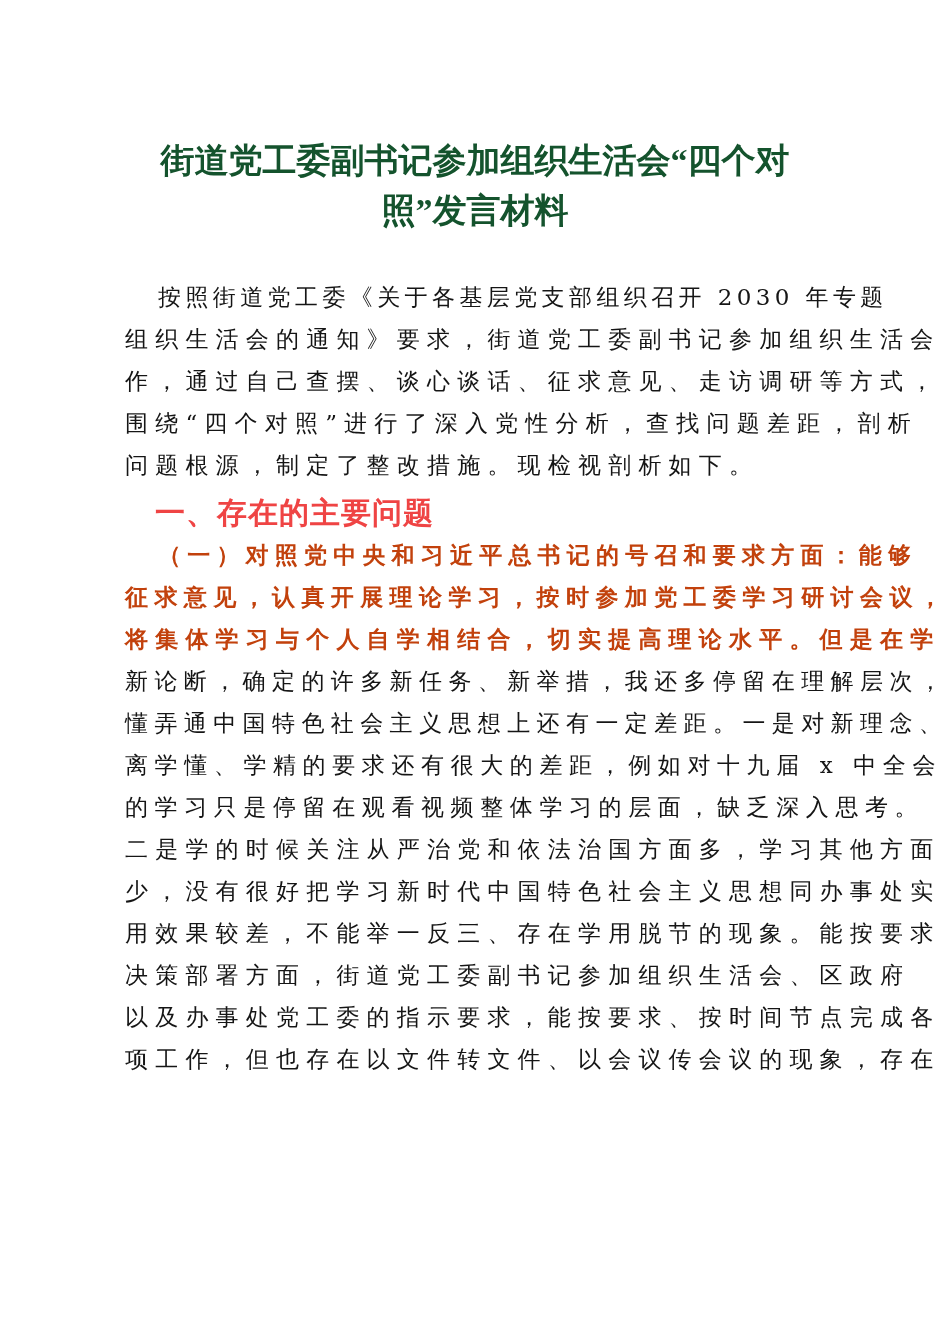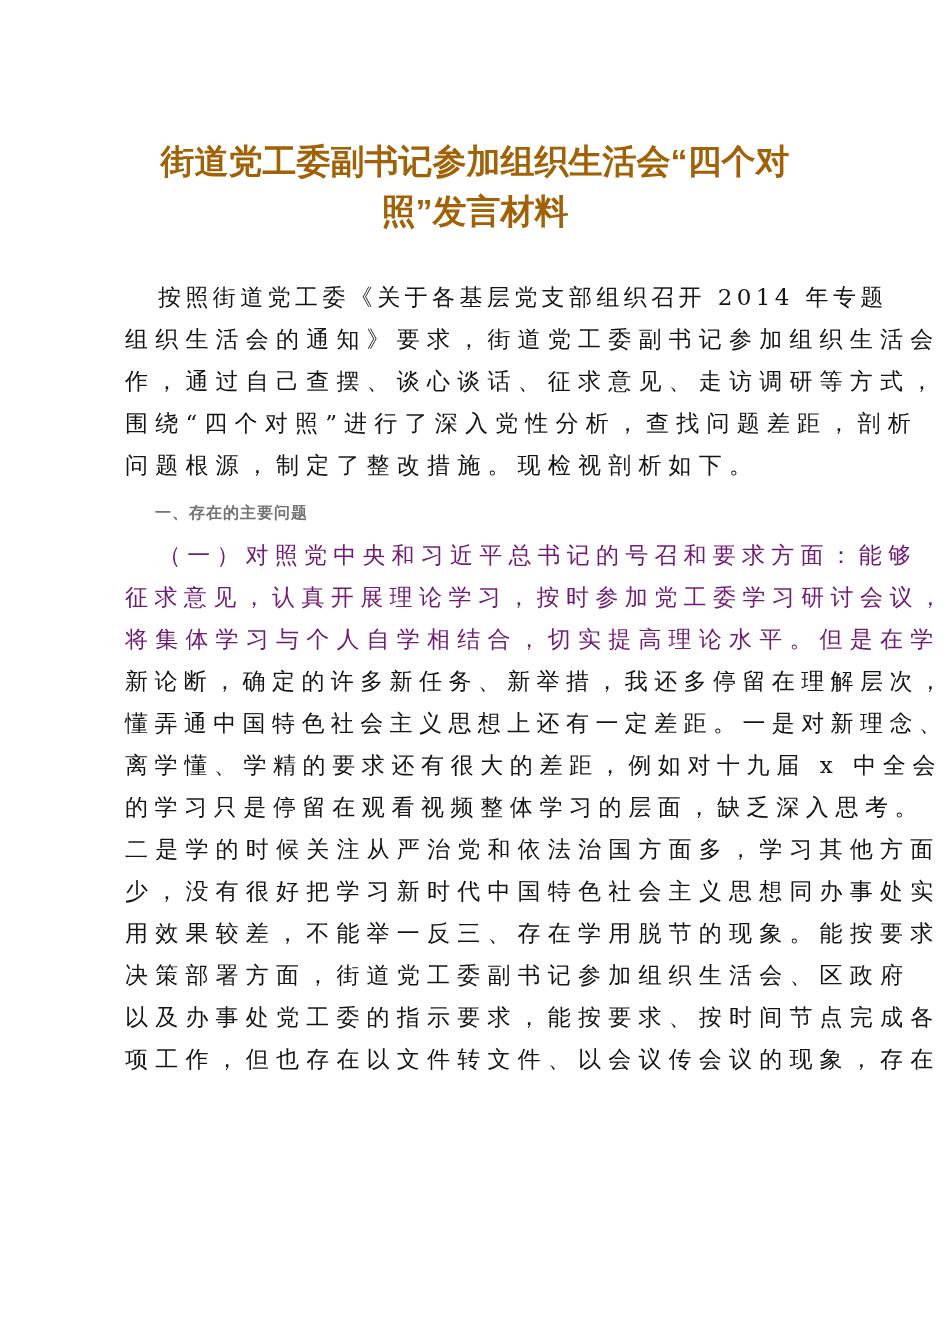--- a/index.html
+++ b/index.html
@@ -20,51 +20,51 @@
       width: 950px;
       height: 1344px;
       background: #ffffff;
     }
     .title {
       position: absolute;
       left: 125px;
       top: 136px;
       width: 700px;
       text-align: center;
-      font-family: Liberation Sans, sans-serif;
+      font-family: Liberation Serif, serif;
       font-weight: bold;
       font-size: 34px;
       line-height: 50px;
       letter-spacing: 0px;
-      color: #a16207;
+      color: #14532d;
       margin: 0;
     }
     .body {
       position: absolute;
       left: 125px;
       top: 276px;
       width: 700px;
       font-family: "DejaVu Serif", "Liberation Serif", serif;
       font-size: 23px;
       line-height: 42px;
       color: #151515;
     }
     .heading {
       margin: 12px 0 0 0;
       text-indent: 1.2em;
       font-family: "DejaVu Sans", "Liberation Sans", sans-serif;
       font-weight: bold;
-      font-size: 16px;
+      font-size: 30px;
       line-height: 42px;
       letter-spacing: 1px;
-      color: #737373;
+      color: #ef4444;
     }
     .lead {
-      font-weight: 400;
-      color: #701a75;
+      font-weight: 700;
+      color: #c2410c;
     }
     .line {
       display: block;
       white-space: nowrap;
       letter-spacing: 5.5px;
       height: 42px;
     }
     .line.indent {
       padding-left: 32px;
     }
@@ -75,21 +75,21 @@
 <div class="page">
 
   <h1 class="title">
     <span class="title-line" style="display:block">街道党工委副书记参加组织生活会“四个对</span>
     <span class="title-line" style="display:block">照”发言材料</span>
   </h1>
 
   <div class="body">
 
     <div class="intro-paragraph">
-      <span class="line indent" style="padding-left:33px;letter-spacing:4.4px">按照街道党工委《关于各基层党支部组织召开 2014 年专题</span>
+      <span class="line indent" style="padding-left:33px;letter-spacing:4.4px">按照街道党工委《关于各基层党支部组织召开 2030 年专题</span>
       <span class="line" style="letter-spacing:7.2px">组织生活会的通知》要求，街道党工委副书记参加组织生活会</span>
       <span class="line" style="letter-spacing:7.2px">作，通过自己查摆、谈心谈话、征求意见、走访调研等方式，</span>
       <span class="line" style="letter-spacing:7.2px">围绕“四个对照”进行了深入党性分析，查找问题差距，剖析</span>
       <span class="line" style="letter-spacing:7.2px">问题根源，制定了整改措施。现检视剖析如下。</span>
     </div>
 
     <div class="heading" style="margin-top:6px;padding-left:30px;text-indent:0">一、存在的主要问题</div>
 
     <div class="subsection-paragraph">
       <span class="line indent lead" style="padding-left:33px;letter-spacing:6.2px">（一）对照党中央和习近平总书记的号召和要求方面：能够</span>

